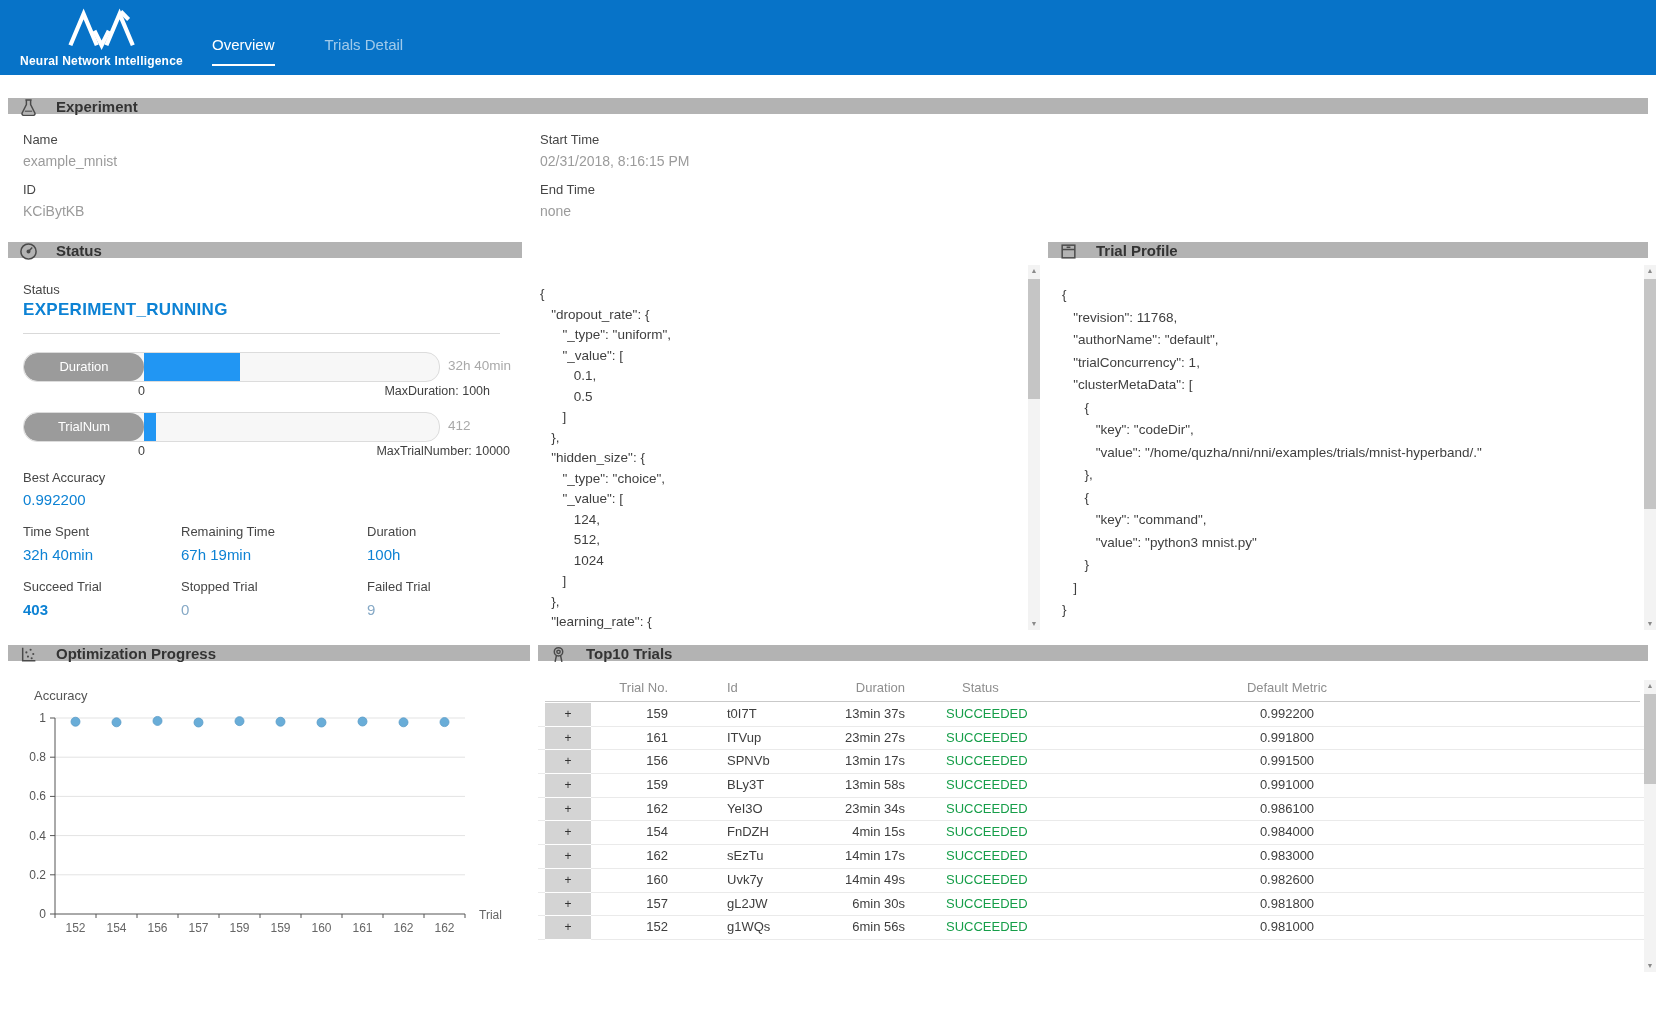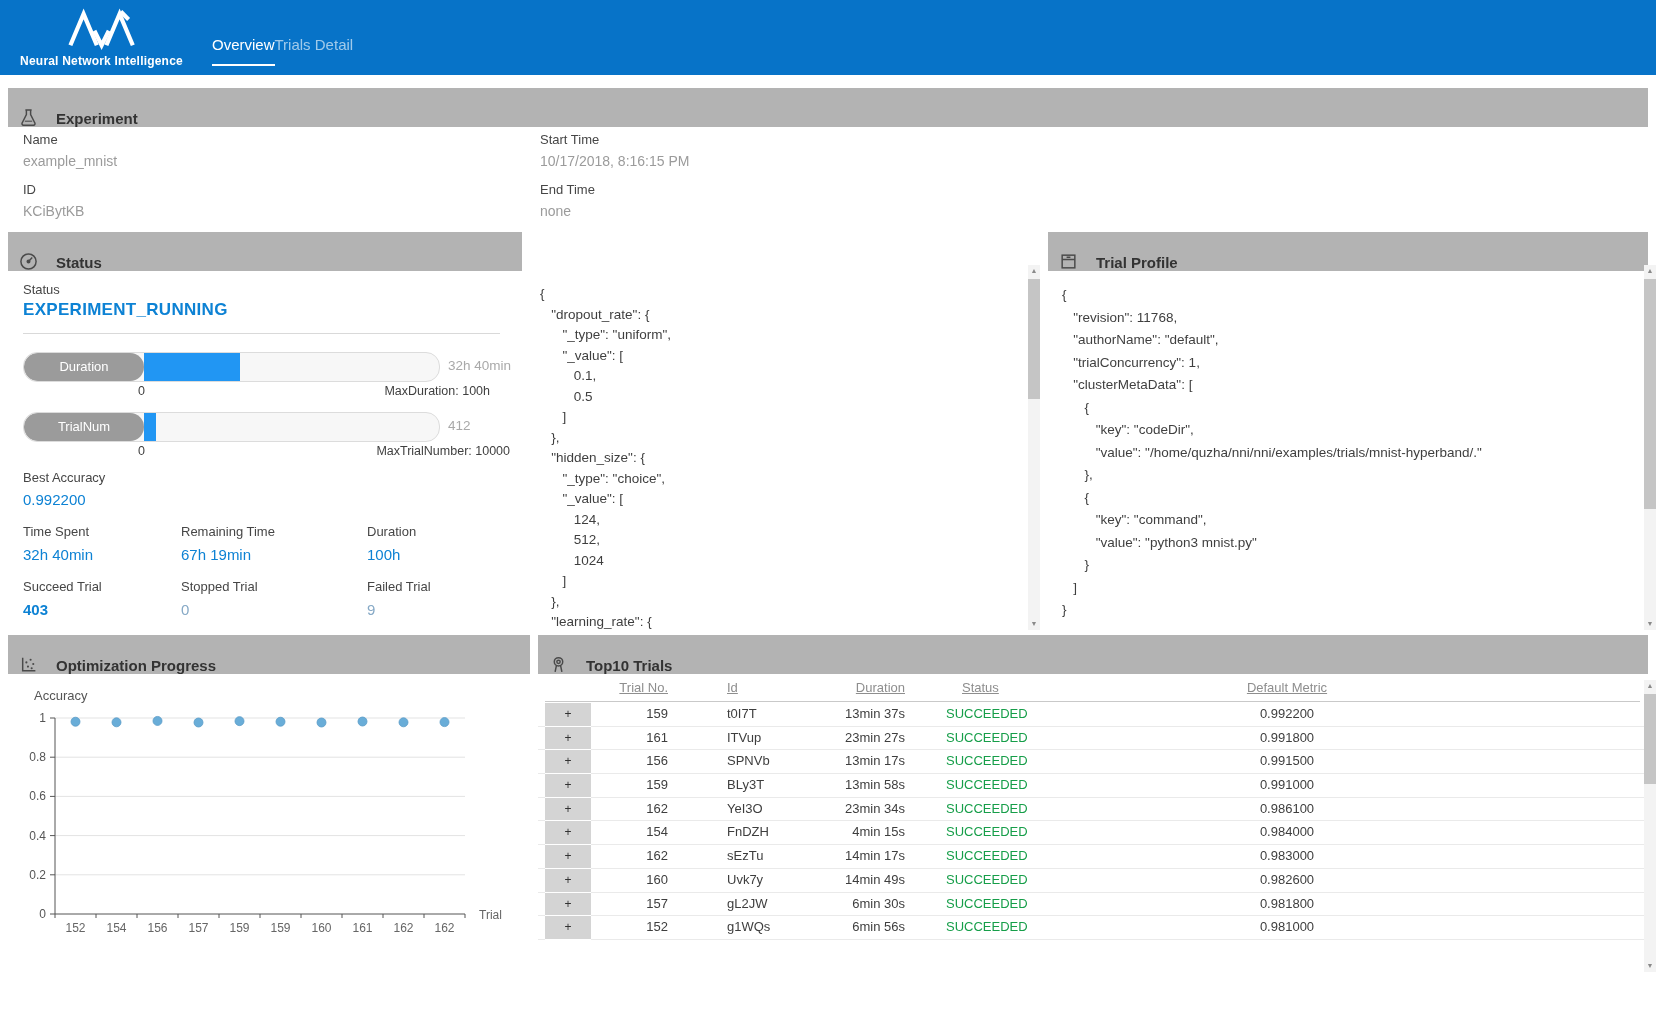--- a/index.html
+++ b/index.html
@@ -3,26 +3,26 @@
 <meta charset="utf-8">
 <style>
   html,body{margin:0;padding:0;background:#fff;}
   body{font-family:"Liberation Sans", sans-serif; width:1656px; height:1030px; overflow:hidden;}
   .page{position:relative;width:1656px;height:1030px;background:#fff;}
 
   
   .topbar{position:absolute;left:0;top:0;width:1656px;height:75px;background:var(--topbar-blue,#0773c8);}
   .logo{position:absolute;left:68px;top:7px;width:72px;height:44px;}
   .brand{position:absolute;left:14px;top:54px;width:175px;text-align:center;color:#fff;font-size:12px;font-weight:700;letter-spacing:.2px;}
-  .tabs{position:absolute;left:212px;top:36px;display:flex;}
+  .tabs{position:absolute;left:212px;top:36px;display:flex;gap:50px;}
   .tab{font-size:15px;color:rgba(255,255,255,.62);padding-bottom:11px;cursor:pointer;}
   .tab.active{color:#fff;border-bottom:2px solid #fff;}
 
   
-  .secbar{position:absolute;height:39px;background:var(--section-bar-gray,#b3b3b3);display:flex;align-items:flex-end;}
+  .secbar{position:absolute;height:16px;background:var(--section-bar-gray,#b3b3b3);display:flex;align-items:flex-start;margin-top:10px;}
   .secbar .sicon{margin-left:11px;width:19px;height:19px;flex:0 0 auto;}
   .secbar .stitle{margin-left:18px;font-size:15px;font-weight:700;color:#333;}
   .sicon svg{width:19px;height:19px;stroke:#4a4a4a;fill:none;stroke-width:1.4;}
 
   
   .expfields{position:absolute;left:0;top:119px;width:1656px;height:112px;}
   .expcol{position:absolute;top:0;}
   .f-label{font-size:13px;color:#464646;margin-top:13px;}
   .f-value{font-size:14px;color:#9b9b9b;margin-top:6px;}
 
@@ -57,21 +57,21 @@
   .sb-arrow{position:absolute;left:0;width:12px;height:12px;font-size:7px;color:#8a8a8a;text-align:center;line-height:12px;cursor:pointer;}
   .sb-up{top:0;}
   .sb-down{bottom:0;}
   .sb-thumb{position:absolute;left:0;width:12px;background:#c5c5c5;cursor:pointer;}
 
   
   .chart-svg{position:absolute;left:0;top:31px;}
 
   
   .thead-row{position:absolute;left:0;top:45px;right:20px;height:20px;font-size:13px;color:#8e8e8e;}
-  .thead-row div{position:absolute;top:0;text-decoration:underline;}
+  .thead-row div{position:absolute;top:0;}
   .thead-underline{position:absolute;left:7px;right:16px;top:66px;height:1px;background:#c9c9c9;}
   .trows{position:absolute;left:0;top:68px;right:0;}
   .trow{position:relative;height:23.7px;border-bottom:1px solid #eaeaea;box-sizing:border-box;font-size:13px;color:#3e3e3e;}
   .tcell{position:absolute;top:0;height:23.7px;line-height:22.7px;}
   .c-plus{left:7px;width:46px;background:#d4d4d4;text-align:center;color:#333;font-size:12px;cursor:pointer;
           border-bottom:1px solid #fff;box-sizing:border-box;}
   .c-no{left:53px;width:77px;text-align:right;}
   .c-id{left:189px;width:110px;text-align:left;}
   .c-dur{left:277px;width:90px;text-align:right;}
   .c-status{left:408px;width:240px;color:var(--success-green,#169e49);}
@@ -113,21 +113,21 @@
 
   <div class="expfields">
     <div class="expcol" style="left:23px;">
       <div class="f-label">Name</div>
       <div class="f-value">example_mnist</div>
       <div class="f-label">ID</div>
       <div class="f-value">KCiBytKB</div>
     </div>
     <div class="expcol" style="left:540px;">
       <div class="f-label">Start Time</div>
-      <div class="f-value">10/17/2018, 8:16:15 PM</div>
+      <div class="f-value">02/31/2018, 8:16:15 PM</div>
       <div class="f-label">End Time</div>
       <div class="f-value">none</div>
     </div>
   </div>
 
   <div class="panel" style="left:8px;top:232px;width:514px;height:400px;">
     <section class="secbar phead">
       <span class="sicon">
         <svg viewBox="0 0 18 18">
             <circle cx="9" cy="9" r="7.2"></circle>

